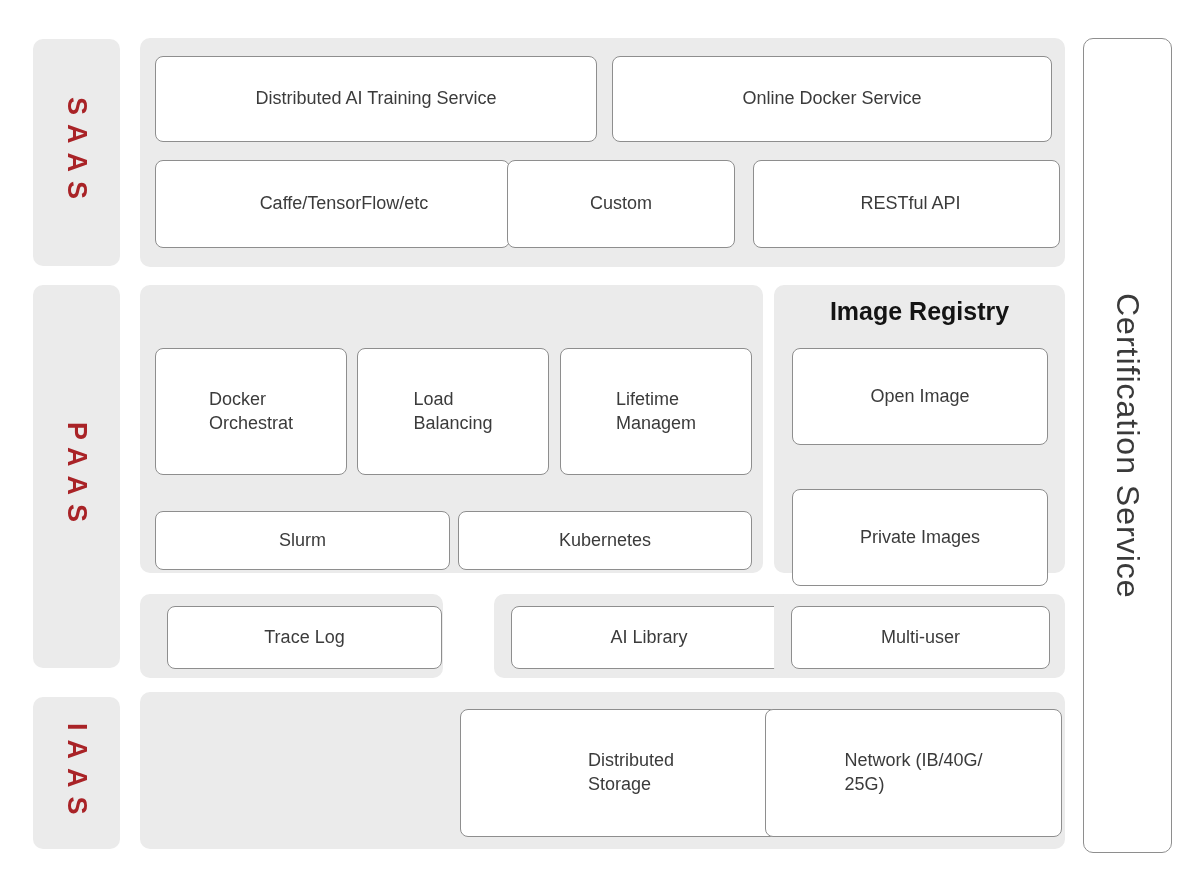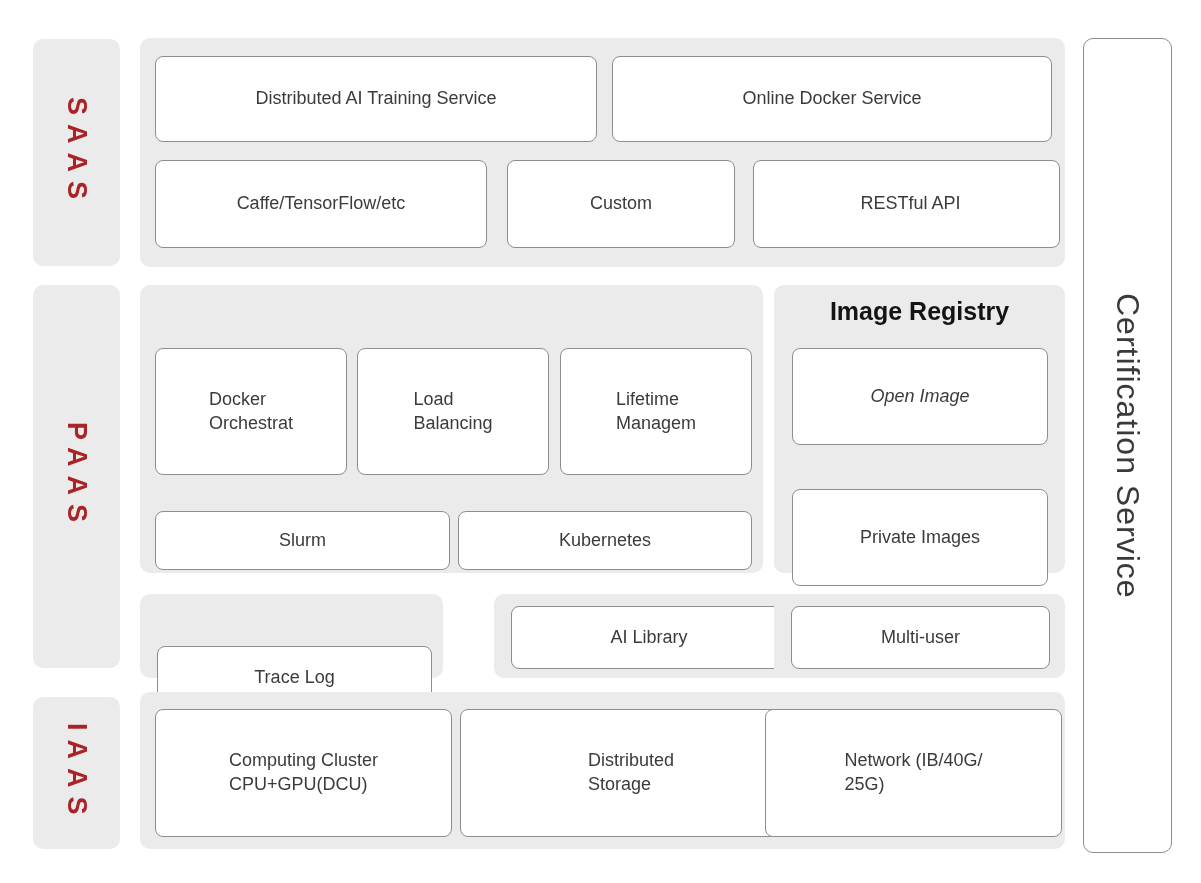--- a/index.html
+++ b/index.html
@@ -54,21 +54,21 @@
     <span>IAAS</span>
   </div>
 
   <div class="panel" style="left:140px;top:38px;width:925px;height:229px;">
     <div class="box" style="left:15px;top:18px;width:440px;height:84px;">
       <span>Distributed AI Training Service</span>
     </div>
     <div class="box" style="left:472px;top:18px;width:438px;height:84px;">
       <span>Online Docker Service</span>
     </div>
-    <div class="box" style="left:15px;top:122px;width:330px;height:86px;">
+    <div class="box" style="left:15px;top:122px;width:330px;height:86px;padding-left:23px;">
       <span>Caffe/TensorFlow/etc</span>
     </div>
     <div class="box" style="left:367px;top:122px;width:226px;height:86px;">
       <span>Custom</span>
     </div>
     <div class="box" style="left:613px;top:122px;width:297px;height:86px;padding-left:8px;">
       <span>RESTful API</span>
     </div>
   </div>
 
@@ -88,49 +88,45 @@
     <div class="box" style="left:15px;top:226px;width:293px;height:57px;">
       <span>Slurm</span>
     </div>
     <div class="box" style="left:318px;top:226px;width:292px;height:57px;">
       <span>Kubernetes</span>
     </div>
   </div>
 
   <div class="panel" style="left:774px;top:285px;width:291px;height:288px;">
     <div class="panel-title">Image Registry</div>
-    <div class="box" style="left:18px;top:63px;width:254px;height:95px;font-style:italic;">
+    <div class="box" style="left:18px;top:63px;width:254px;height:95px;">
       <span>Open Image</span>
     </div>
     <div class="box" style="left:18px;top:204px;width:254px;height:95px;">
       <span>Private Images</span>
     </div>
   </div>
 
   <div class="panel" style="left:140px;top:594px;width:303px;height:84px;">
-    <div class="box" style="left:17px;top:12px;width:273px;height:61px;margin-top:40px;">
+    <div class="box" style="left:27px;top:12px;width:273px;height:61px;">
       <span>Trace Log</span>
     </div>
   </div>
   <div class="panel" style="left:452px;top:594px;width:364px;height:84px;margin-left:42px;">
     <div class="box" style="left:17px;top:12px;width:274px;height:61px;">
       <span>AI Library</span>
     </div>
   </div>
   <div class="panel" style="left:774px;top:594px;width:291px;height:84px;">
     <div class="box" style="left:17px;top:12px;width:257px;height:61px;">
       <span>Multi-user</span>
     </div>
   </div>
 
   <div class="panel" style="left:140px;top:692px;width:925px;height:157px;">
-    <div class="box" style="left:15px;top:17px;width:295px;height:126px;">
-      <span>Computing Cluster
-CPU+GPU(DCU)</span>
-    </div>
     <div class="box" style="left:320px;top:17px;width:292px;height:126px;padding-left:24px;">
       <span>Distributed
 Storage</span>
     </div>
     <div class="box" style="left:625px;top:17px;width:295px;height:126px;">
       <span>Network (IB/40G/
 25G)</span>
     </div>
   </div>
 

